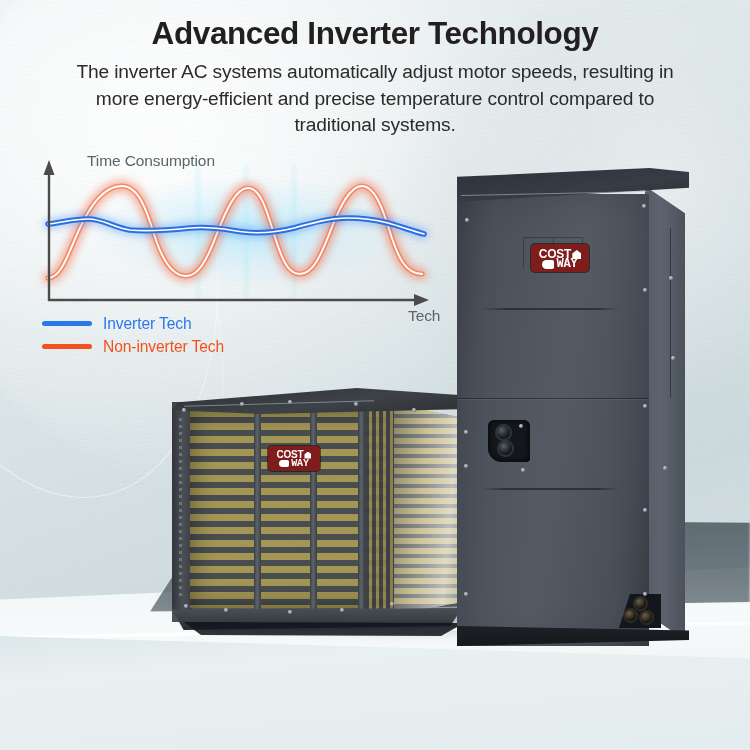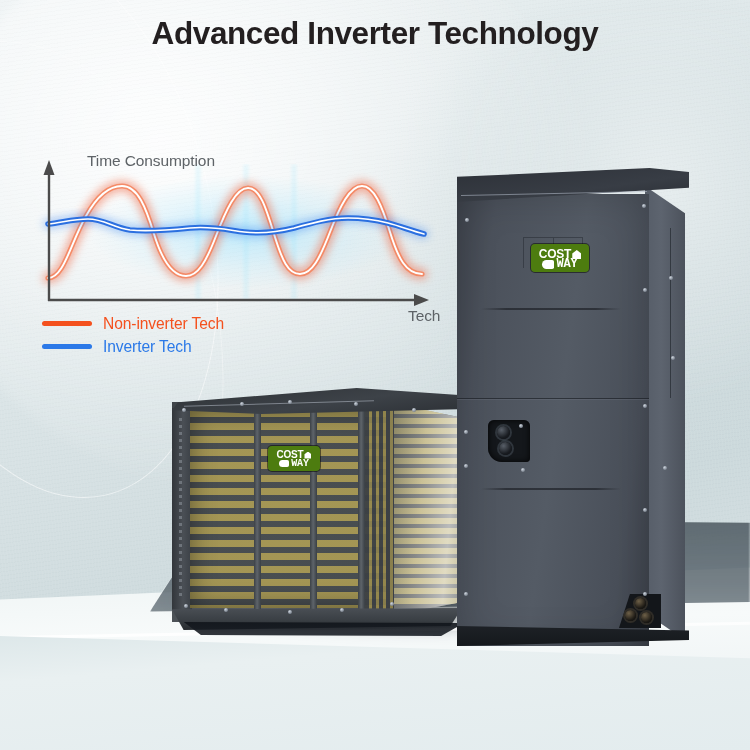--- a/index.html
+++ b/index.html
@@ -483,21 +483,21 @@
     top: 58px;
     width: 52px;
     height: 25px;
   }
 
   
   .cw-badge {
     position: relative;
     width: 100%;
     height: 100%;
-    background: #4d7c0f;
+    background: #7f1d1d;
     border-radius: 4px;
     box-shadow: 0 0 0 1px rgba(0,0,0,.5);
     overflow: hidden;
   }
   .cw-row {
     position: absolute;
     display: flex;
     align-items: center;
     left: 0; right: 0;
   }
@@ -533,20 +533,21 @@
   <div class="floor">
     <div class="floor-top"></div>
     <div class="floor-dark"></div>
     <div class="contact-shadow"></div>
     <div class="platform-edge"></div>
     <div class="platform-face"></div>
   </div>
 
   <div class="headings">
     <h1 class="title">Advanced Inverter Technology</h1>
+    <p class="subtitle">The inverter AC systems automatically adjust motor speeds, resulting in more energy-efficient and precise temperature control compared to traditional systems.</p>
   </div>
 
   <div class="chart">
 
     <svg width="420" height="218" viewBox="0 0 420 218">
       <defs>
         <clipPath id="plotclip">
           <rect x="20" y="12" width="380" height="136"></rect>
         </clipPath>
 
@@ -626,26 +627,26 @@
         <line x1="18" y1="148" x2="386" y2="148"></line>
         <polygon points="399,148 384,142 384,154" stroke="none"></polygon>
       </g>
     </svg>
 
     <div class="y-axis-label">Time Consumption</div>
     <div class="x-axis-label">Tech</div>
 
     <div class="legend">
       <div class="legend-row">
+        <span class="legend-swatch" style="background:#2b79e8"></span>
+        <span class="legend-text" style="color:#2b79e8">Inverter Tech</span>
+      </div>
+      <div class="legend-row">
         <span class="legend-swatch" style="background:#f4511e"></span>
         <span class="legend-text" style="color:#f4511e">Non-inverter Tech</span>
-      </div>
-      <div class="legend-row">
-        <span class="legend-swatch" style="background:#2b79e8"></span>
-        <span class="legend-text" style="color:#2b79e8">Inverter Tech</span>
       </div>
     </div>
   </div>
 
   <div class="airhandler">
     <div class="ah-side"></div>
     <div class="ah-side-seam"></div>
     <div class="ah-front">
       <div class="ah-filter-slot"></div>
     </div>

